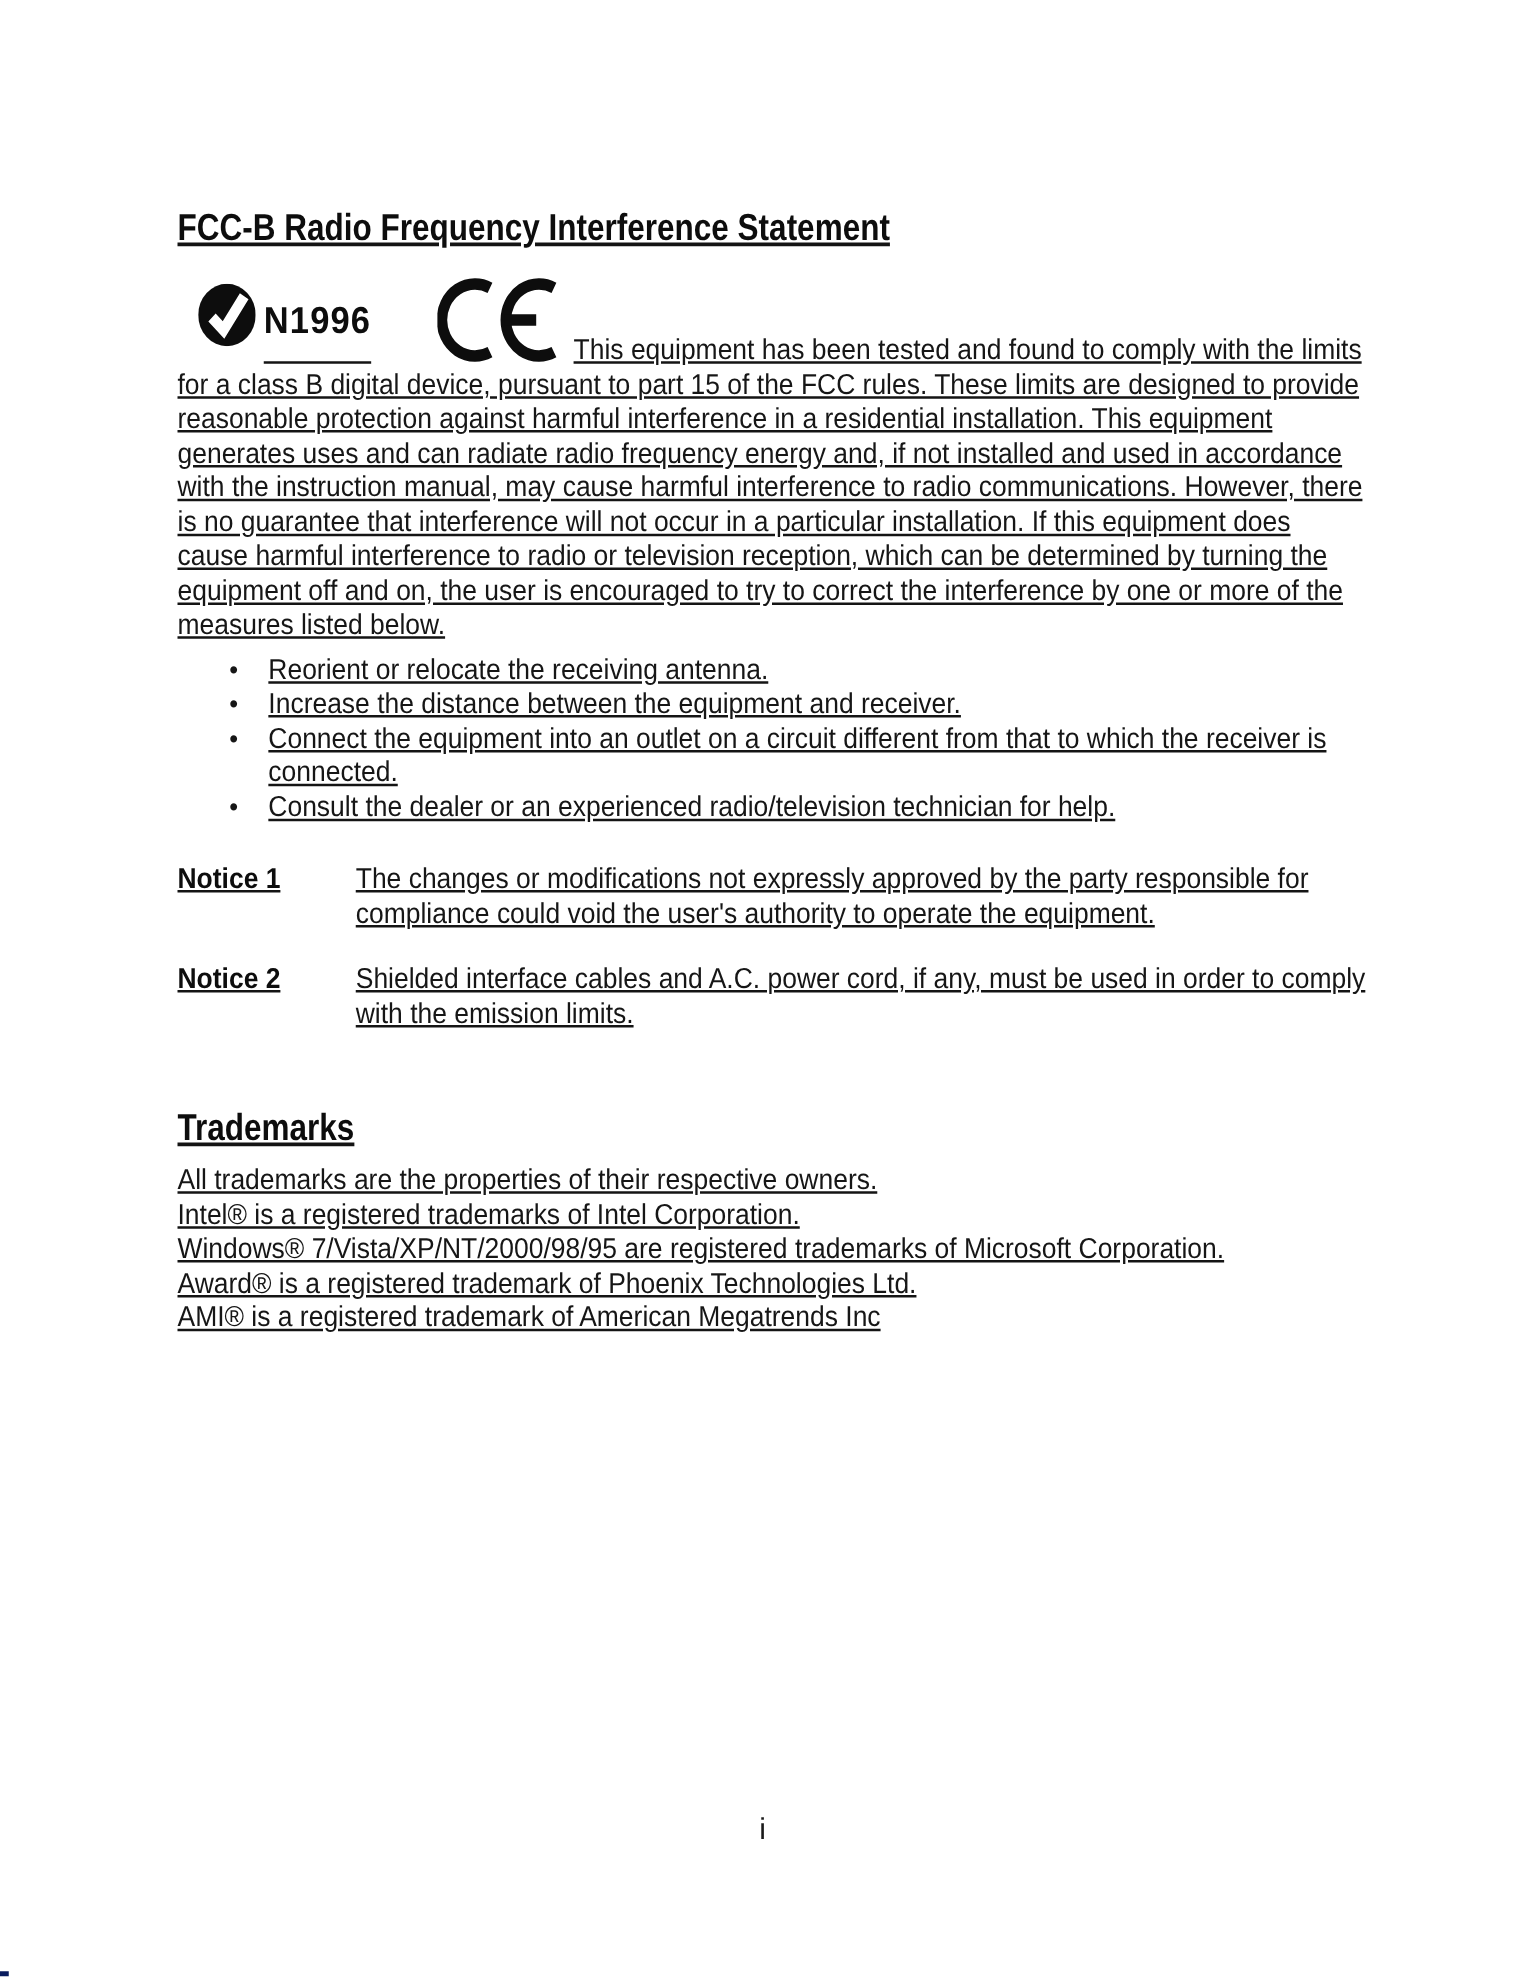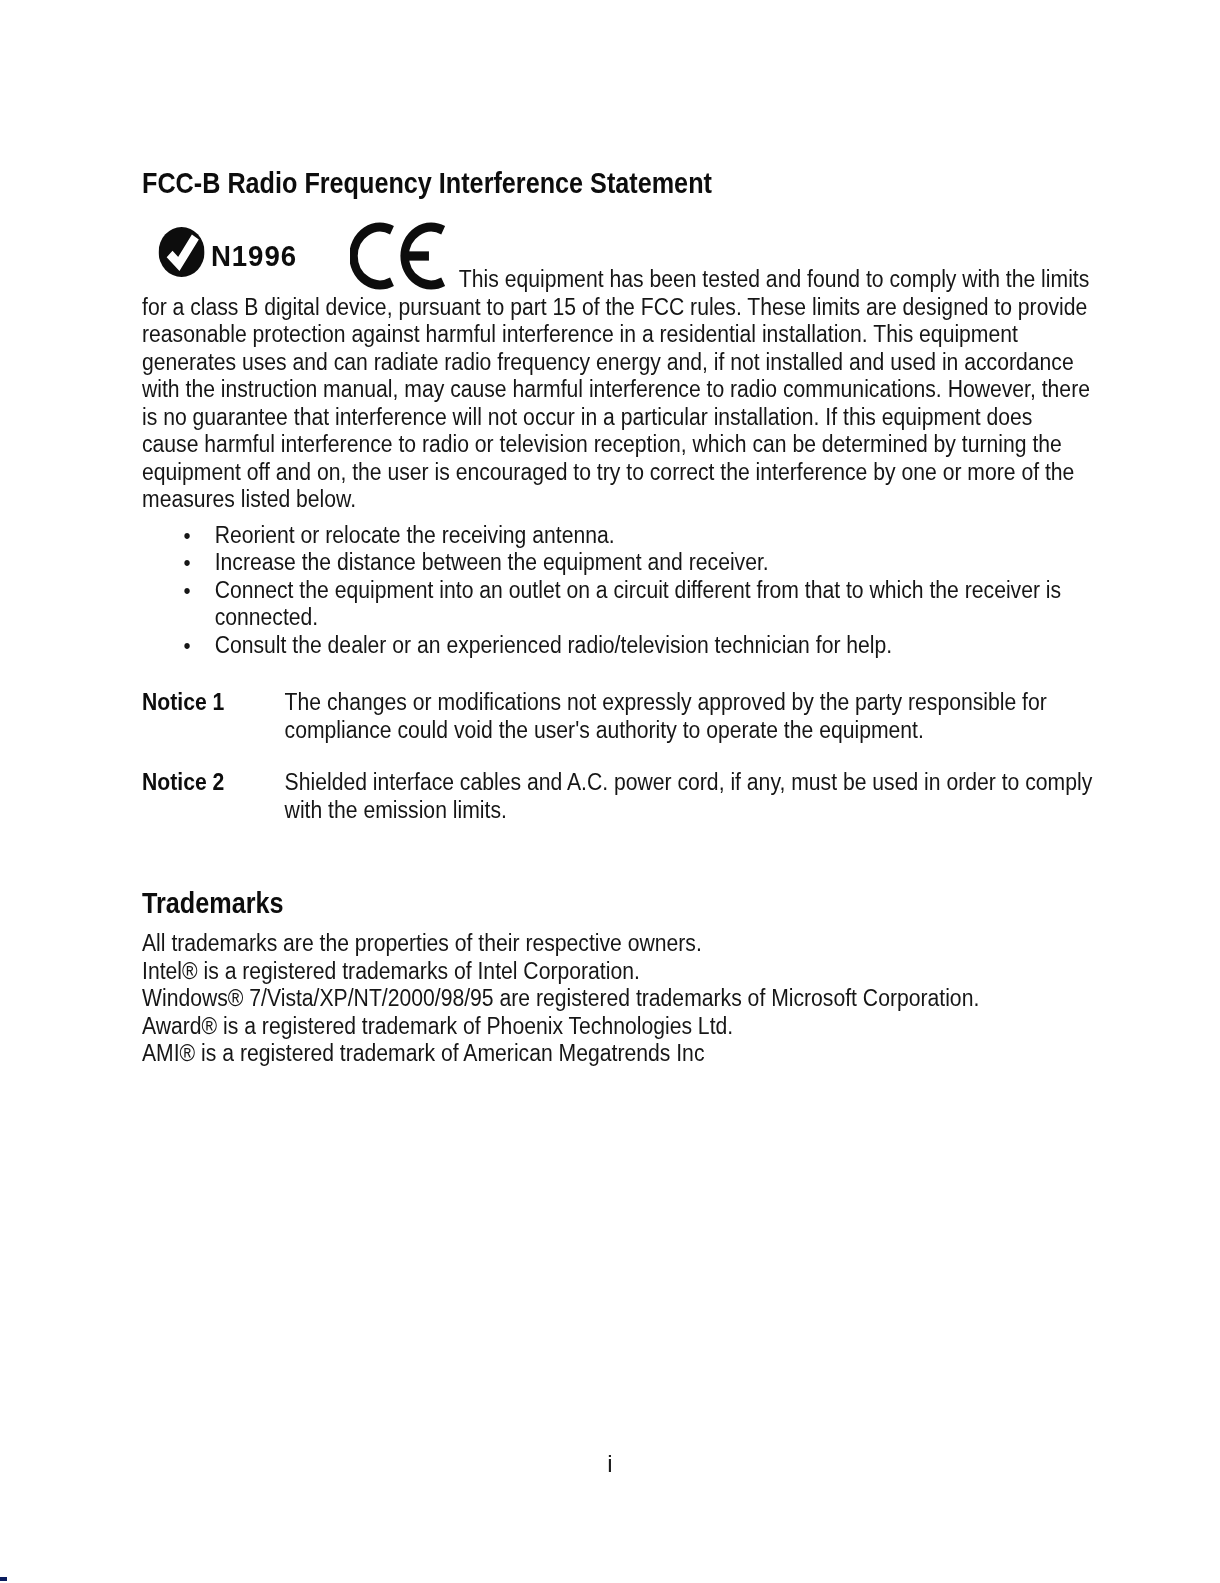--- a/index.html
+++ b/index.html
@@ -13,20 +13,21 @@
     position: relative;
     overflow: hidden;
     font-family: "Liberation Sans", sans-serif;
     color: #141414;
   }
   .page {
     position: absolute;
     left: 142px;
     top: 166px;
     width: 960px;
+    text-decoration: underline;
   }
   h1.doc-title {
     margin: 2px 0 0 0;
     font-size: 30px;
     line-height: 30px;
     font-weight: bold;
     color: #0d0d0d;
     transform: scaleX(0.84);
     transform-origin: 0 0;
     white-space: nowrap;

